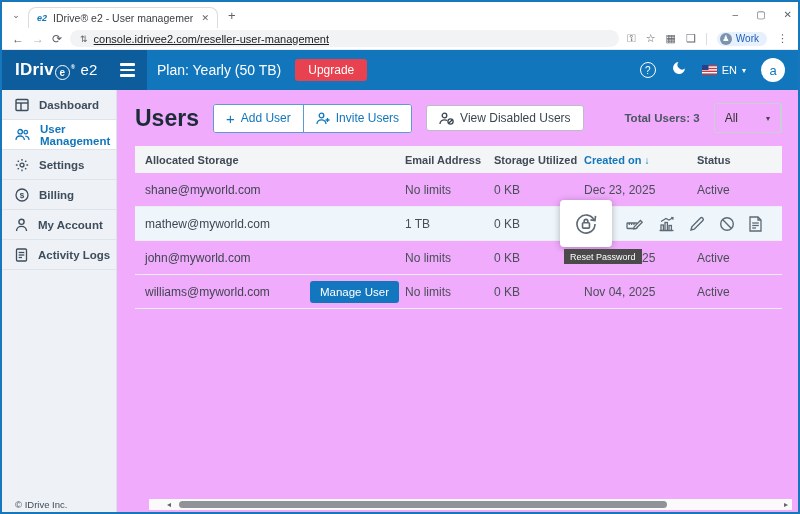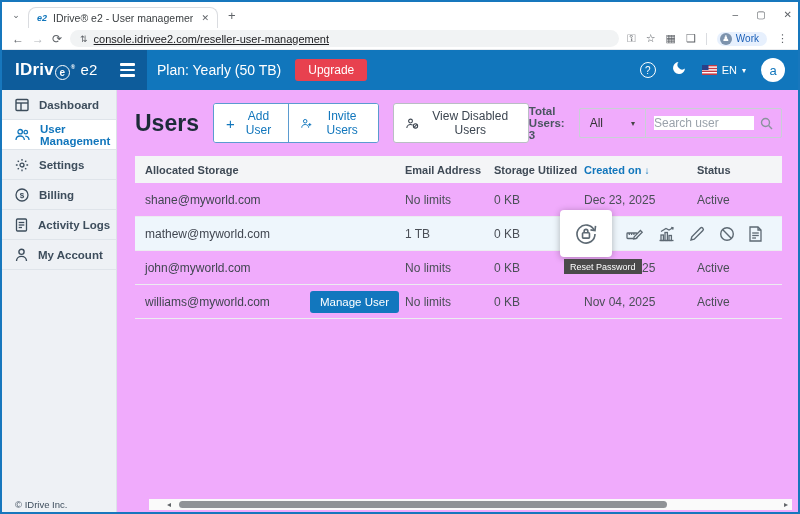--- a/index.html
+++ b/index.html
@@ -206,34 +206,34 @@
         <span>Settings</span>
       </div>
       <div class="side-item">
         <svg width="14" height="14" viewBox="0 0 14 14" fill="none" stroke="currentColor" stroke-width="1.3">
             <circle cx="7" cy="7" r="6"></circle>
             <text x="7" y="10" text-anchor="middle" font-size="8" stroke="none" fill="currentColor" font-family="Liberation Sans, sans-serif" font-weight="bold">$</text>
           </svg>
         <span>Billing</span>
       </div>
       <div class="side-item">
+        <svg width="13" height="14" viewBox="0 0 12 14" fill="none" stroke="currentColor" stroke-width="1.4">
+            <circle cx="6" cy="3.8" r="2.6"></circle>
+            <path d="M1 13c0-2.8 2.2-4.6 5-4.6s5 1.8 5 4.6"></path>
+          </svg>
+        <span>My Account</span>
+      </div>
+      <div class="side-item">
         <svg width="13" height="14" viewBox="0 0 12 14" fill="none" stroke="currentColor" stroke-width="1.3">
             <rect x="1" y="1" width="10" height="12" rx="1"></rect>
             <line x1="3.2" y1="4.5" x2="8.8" y2="4.5"></line>
             <line x1="3.2" y1="7" x2="8.8" y2="7"></line>
             <line x1="3.2" y1="9.5" x2="6.5" y2="9.5"></line>
           </svg>
         <span>Activity Logs</span>
-      </div>
-      <div class="side-item">
-        <svg width="13" height="14" viewBox="0 0 12 14" fill="none" stroke="currentColor" stroke-width="1.4">
-            <circle cx="6" cy="3.8" r="2.6"></circle>
-            <path d="M1 13c0-2.8 2.2-4.6 5-4.6s5 1.8 5 4.6"></path>
-          </svg>
-        <span>My Account</span>
       </div>
       <div class="side-footer">© IDrive Inc.</div>
     </div>
 
     <div class="content">
       <div class="page-head">
         <span class="page-title">Users</span>
         <div class="btn-group">
           <button class="btn-blue">
             <span style="font-size:15px;font-weight:400;">+</span>
@@ -257,27 +257,20 @@
             </svg>
           <span>View Disabled Users</span>
         </button>
         <div class="head-right">
           <span class="total-users">Total Users: 3</span>
           <div class="filter-search">
             <div class="filter">
               <span>All</span>
               <span class="caret">▾</span>
             </div>
-            <div class="search">
-              <input type="text" placeholder="Search user" style="">
-              <svg width="13" height="13" viewBox="0 0 13 13" fill="none" stroke="#8a939c" stroke-width="1.4">
-                  <circle cx="5.5" cy="5.5" r="4"></circle>
-                  <line x1="8.6" y1="8.6" x2="12" y2="12"></line>
-                </svg>
-            </div>
           </div>
         </div>
       </div>
 
       <div class="table">
         <div class="t-head">
           <div class="cell">Allocated Storage</div>
           <div class="cell">Email Address</div>
           <div class="cell">Storage Utilized</div>
           <div class="cell sorted"><span>Created on</span><span class="sort-arrow">↓</span></div>

